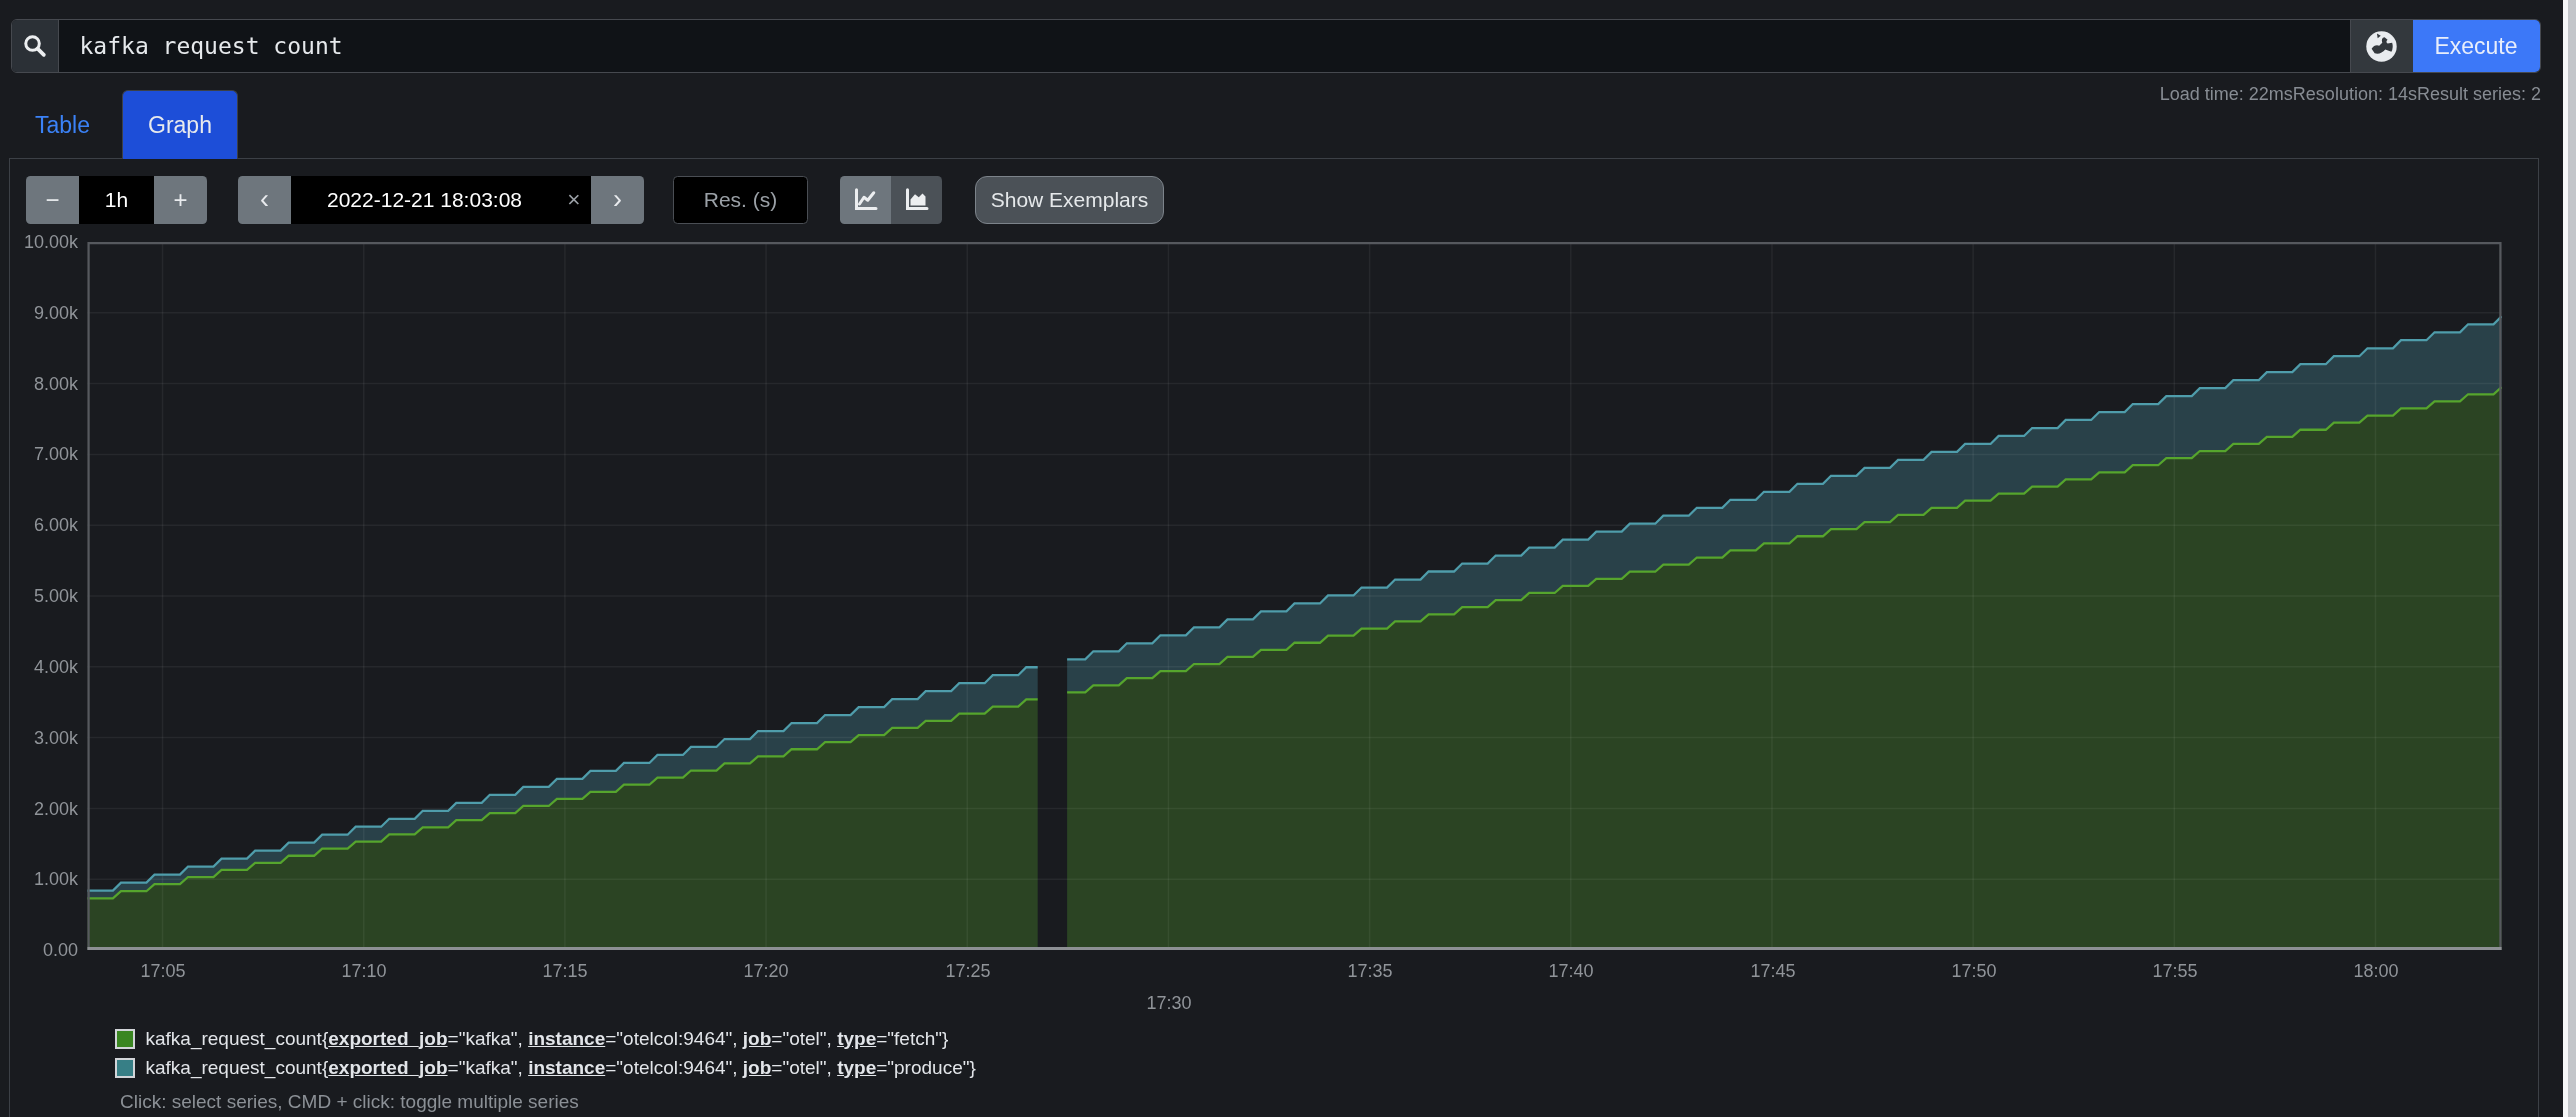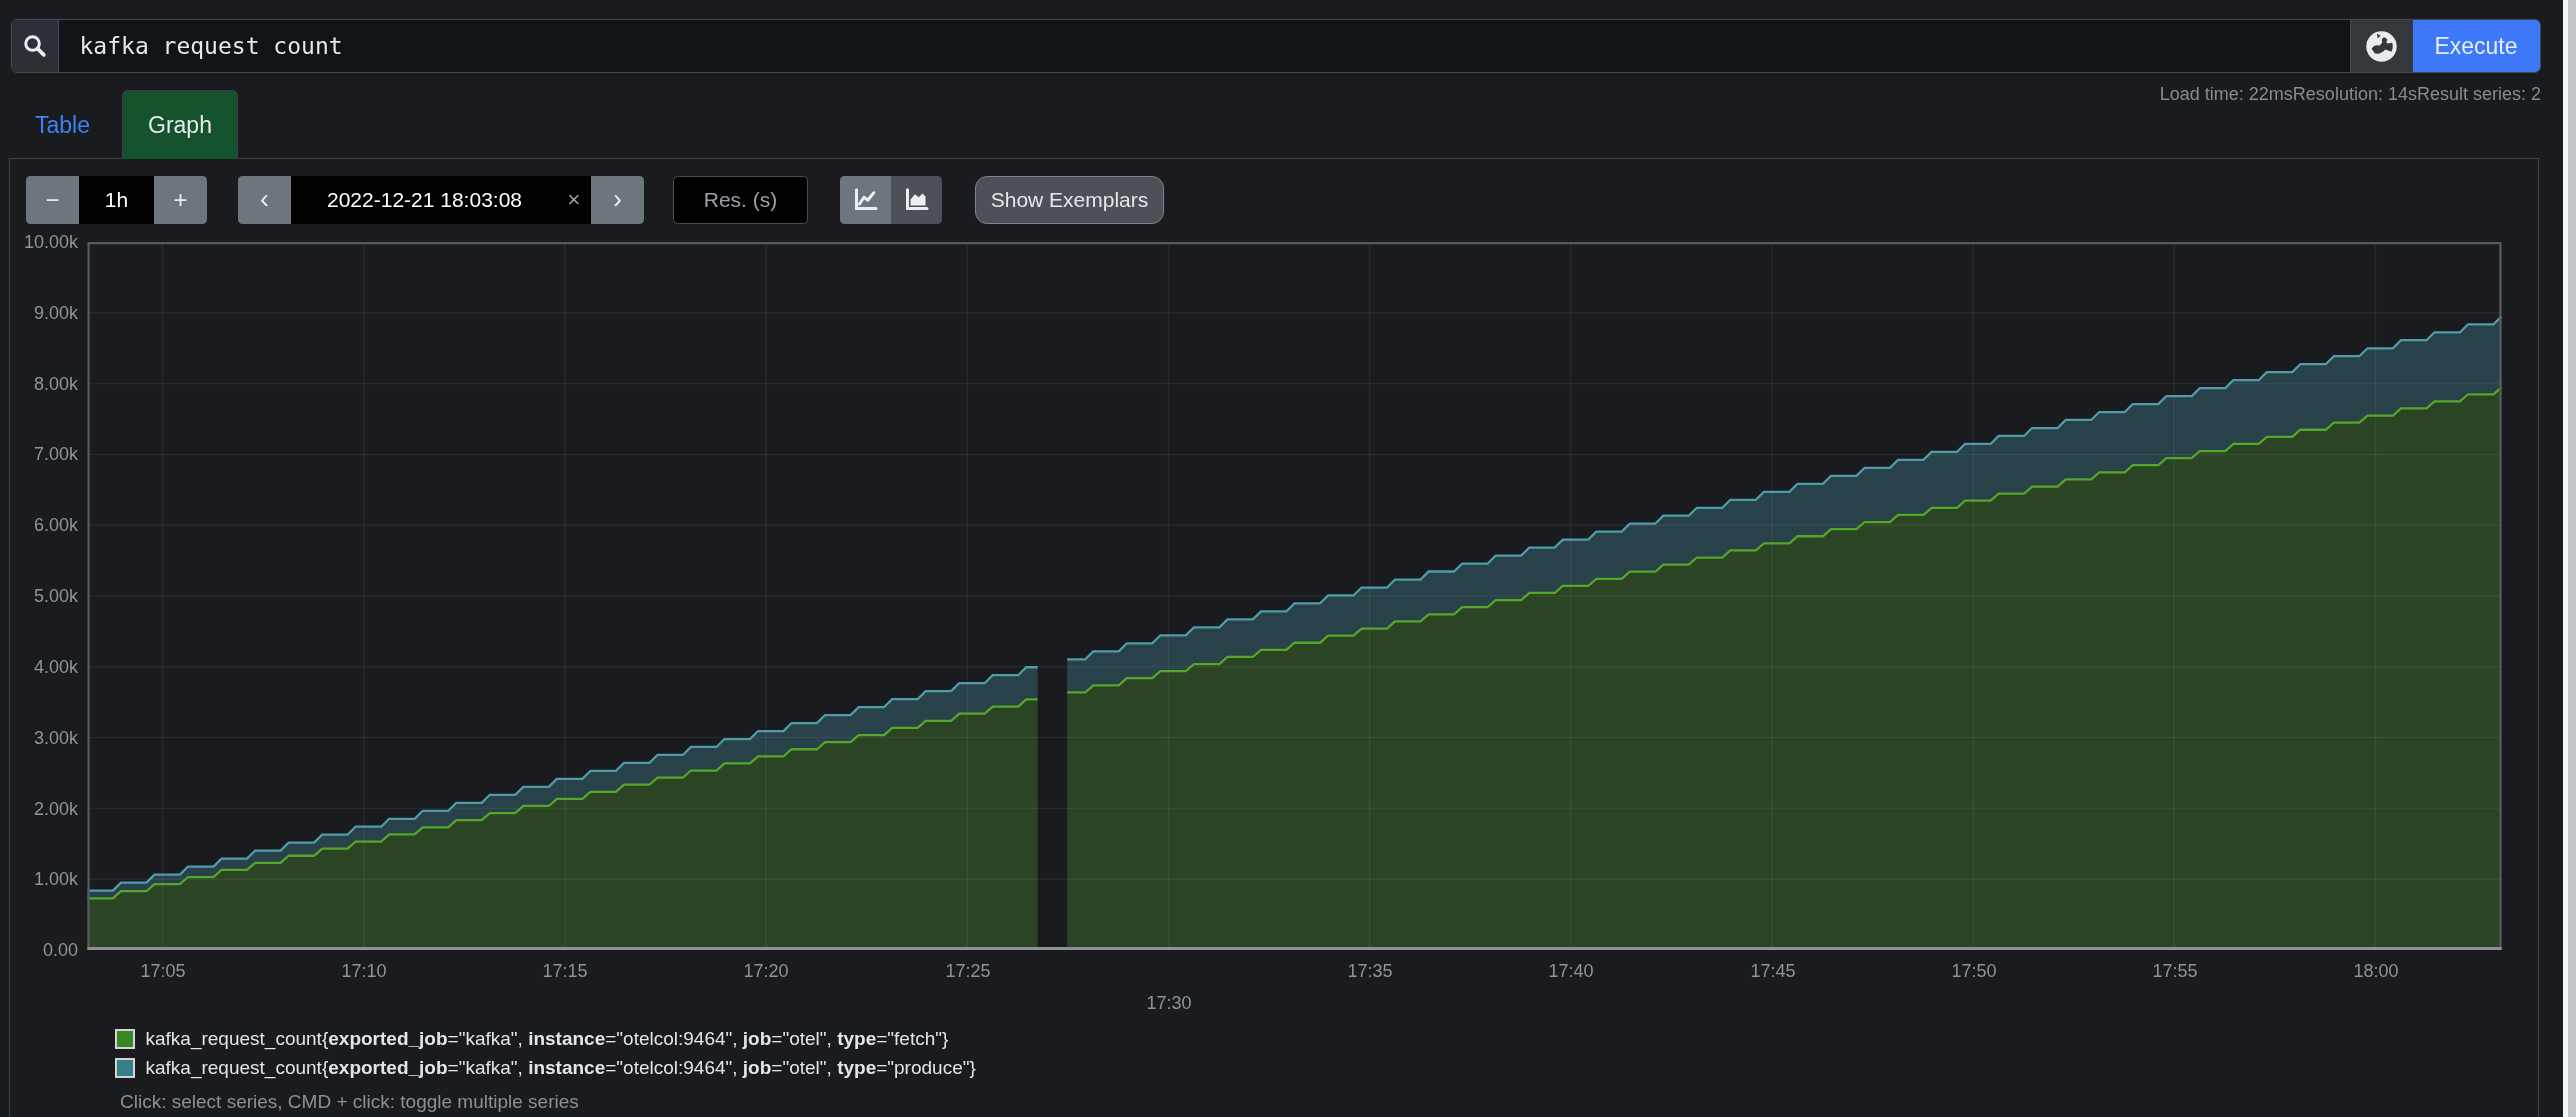--- a/index.html
+++ b/index.html
@@ -23,21 +23,21 @@
   
   .stats-row { position:absolute; top:84px; right:35px; display:flex; 
                font-size:18px; color:#878c93; }
 
   
   .tab-table { position:absolute; left:19px; top:92px; width:87px; height:66px;
                display:flex; align-items:center; justify-content:center;
                color:#3b82f6; font-size:23px; cursor:pointer; }
   .tab-graph { position:absolute; left:122px; top:90px; width:116px; height:69px;
                display:flex; align-items:center; justify-content:center; z-index:2;
-               color:#e8eaed; font-size:23px; background:#14532d;
+               color:#e8eaed; font-size:23px; background:#1d4ed8;
                border:1.5px solid #3c4046; border-bottom:none; border-radius:6px 6px 0 0; cursor:pointer; }
 
   
   .panel { position:absolute; left:9px; top:158px; width:2530px; height:962px;
            border:1.5px solid #3c4046; border-bottom:none; }
 
   .ctl { position:absolute; top:16.5px; height:48px; display:flex; }
   .btn-gray { background:#6e767d; color:#e9ebee; border:none; font-size:24px;
               display:flex; align-items:center; justify-content:center; cursor:pointer; }
   .blk-input { background:#000; border:none; outline:none; color:#fff; text-align:center;
@@ -68,21 +68,21 @@
   .ylabel { position:absolute; right:2460px; width:68px; text-align:right;
             font-size:18px; color:#909499; }
   .xlabel { position:absolute; top:802px; width:90px; margin-left:-45px; text-align:center;
             font-size:18px; color:#909499; }
 
   
   .legend { position:absolute; left:105px; top:865px; }
   .legend-row { display:flex; align-items:center; height:29px; cursor:pointer; }
   .swatch { width:20px; height:20px; border:2.3px solid #d2d5d9; margin-right:10.5px; flex:none; }
   .legend-text { font-size:19px; color:#e2e5e9; white-space:nowrap; }
-  .legend-text b { font-weight:bold; }
+  .legend-text b { font-weight:bold;text-decoration:underline; }
   .legend-hint { position:absolute; left:110px; top:932px; font-size:19px; color:#8b9096; }
 
   
   .scrollbar-track { position:absolute; right:0; top:0; width:13.5px; height:1117px; background:#f6f7f8; }
   .scrollbar-thumb { position:absolute; right:0; top:0; width:8.3px; height:1117px; background:#c3c6ca; }
 </style>
 </head>
 <body>
 
 <div class="app">

